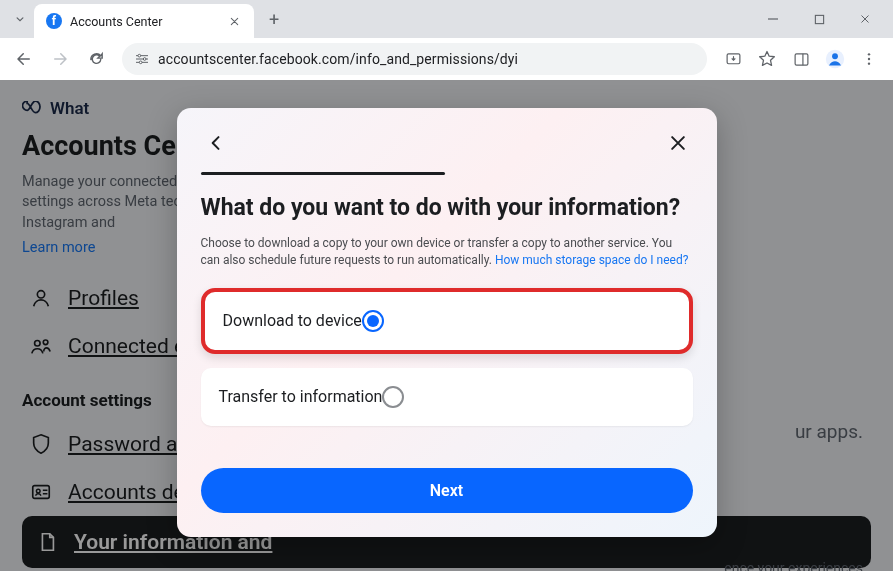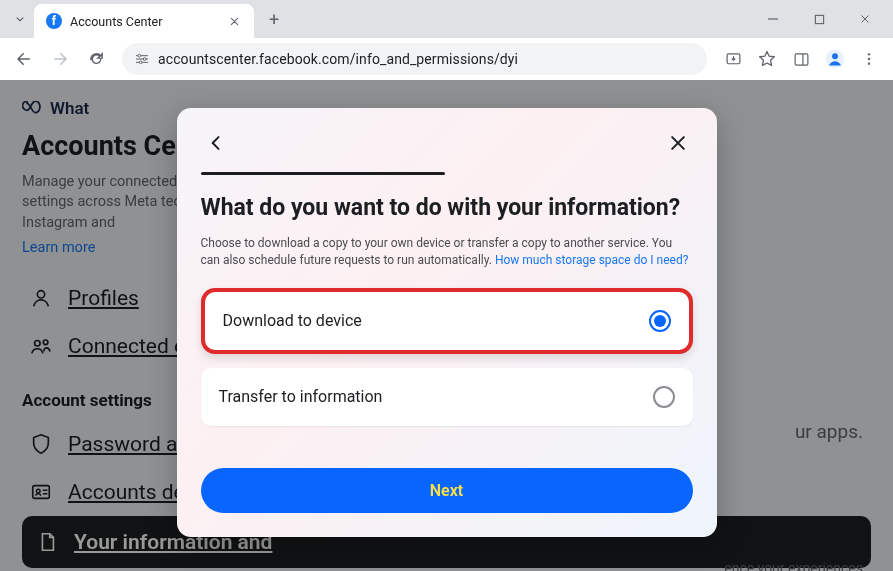--- a/index.html
+++ b/index.html
@@ -50,28 +50,28 @@
     
     .modal { position: absolute; top: 92px; left: 50%; transform: translateX(-50%); width: 540px; background: linear-gradient(135deg, #f6f5fa 0%, #fdf0f2 40%, #eef5fc 100%); border-radius: 14px; padding: 20px 24px 24px; box-shadow: 0 8px 30px rgba(0,0,0,0.25); margin-top: 16px; }
     .modal-header { display: flex; align-items: center; justify-content: space-between; margin-bottom: 14px; }
     .modal-back, .modal-close { width: 30px; height: 30px; display: flex; align-items: center; justify-content: center; cursor: pointer; color: #1c1e21; }
     .progress { width: 244px; height: 3px; background: #dcdbe0; border-radius: 2px; margin-bottom: 18px; position: relative; }
     .progress::before { content: ""; position: absolute; left: 0; top: 0; height: 100%; width: 100%; background: #1c1e21; border-radius: 2px; }
     .modal-title { font-size: 23px; font-weight: 700; color: #1c1e21; margin-bottom: 12px; line-height: 1.3; }
     .modal-desc { font-size: 12px; color: #4a4c50; line-height: 1.45; margin-bottom: 18px; }
     .modal-desc a { color: #1877f2; text-decoration: none; }
 
-    .option-card { background: #fff; border-radius: 10px; padding: 18px 18px; display: flex; align-items: center; justify-content: space-between; margin-bottom: 14px; cursor: pointer; box-shadow: 0 1px 2px rgba(0,0,0,0.06); }
+    .option-card { background: #fff; border-radius: 10px; padding: 18px 18px; display: flex; align-items: center; margin-bottom: 14px; cursor: pointer; box-shadow: 0 1px 2px rgba(0,0,0,0.06); }
     .option-card.highlighted { border: 4px solid #df2b2b; border-radius: 14px; box-shadow: 0 4px 10px rgba(0,0,0,0.12); }
     .option-label { font-size: 16px; color: #1c1e21; }
     .radio { width: 22px; height: 22px; border-radius: 50%; border: 2px solid #8a8d91; position: relative; flex-shrink: 0; }
     .radio.selected { border-color: #0866ff; }
     .radio.selected::after { content: ""; position: absolute; top: 3px; left: 3px; width: 12px; height: 12px; border-radius: 50%; background: #0866ff; }
 
-    .next-btn { width: 100%; background: #0866ff; color: #fde047; border: none; border-radius: 26px; padding: 13px; font-size: 16px; font-weight: 600; cursor: pointer; margin-top: 28px; }
+    .next-btn { width: 100%; background: #0866ff; color: #ffffff; border: none; border-radius: 26px; padding: 13px; font-size: 16px; font-weight: 600; cursor: pointer; margin-top: 28px; }
 
     svg { display: block; }
   </style>
 </head>
 <body>
 
 <div class="browser-chrome">
   <div class="tab-strip">
     <div class="tab-strip-left">
       <svg width="14" height="14" viewBox="0 0 24 24">

